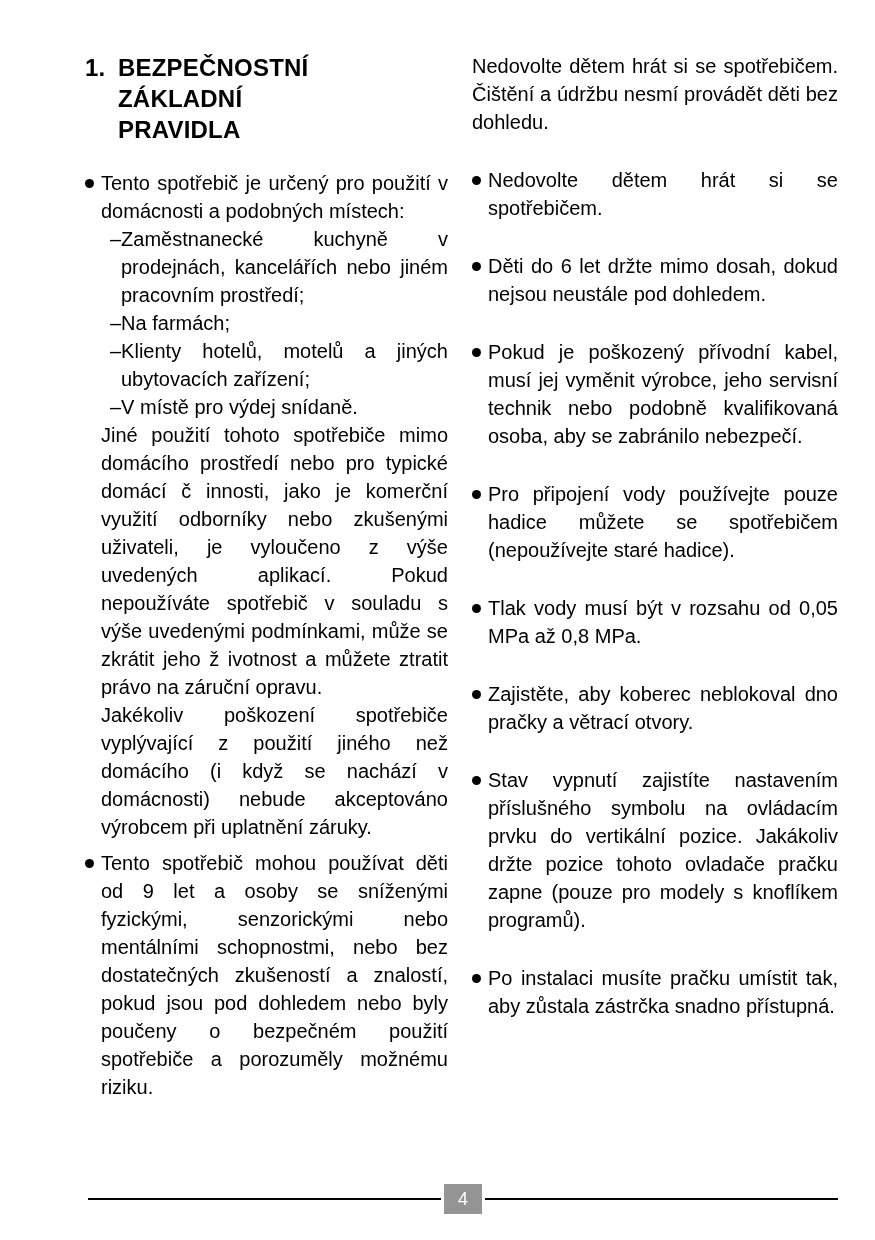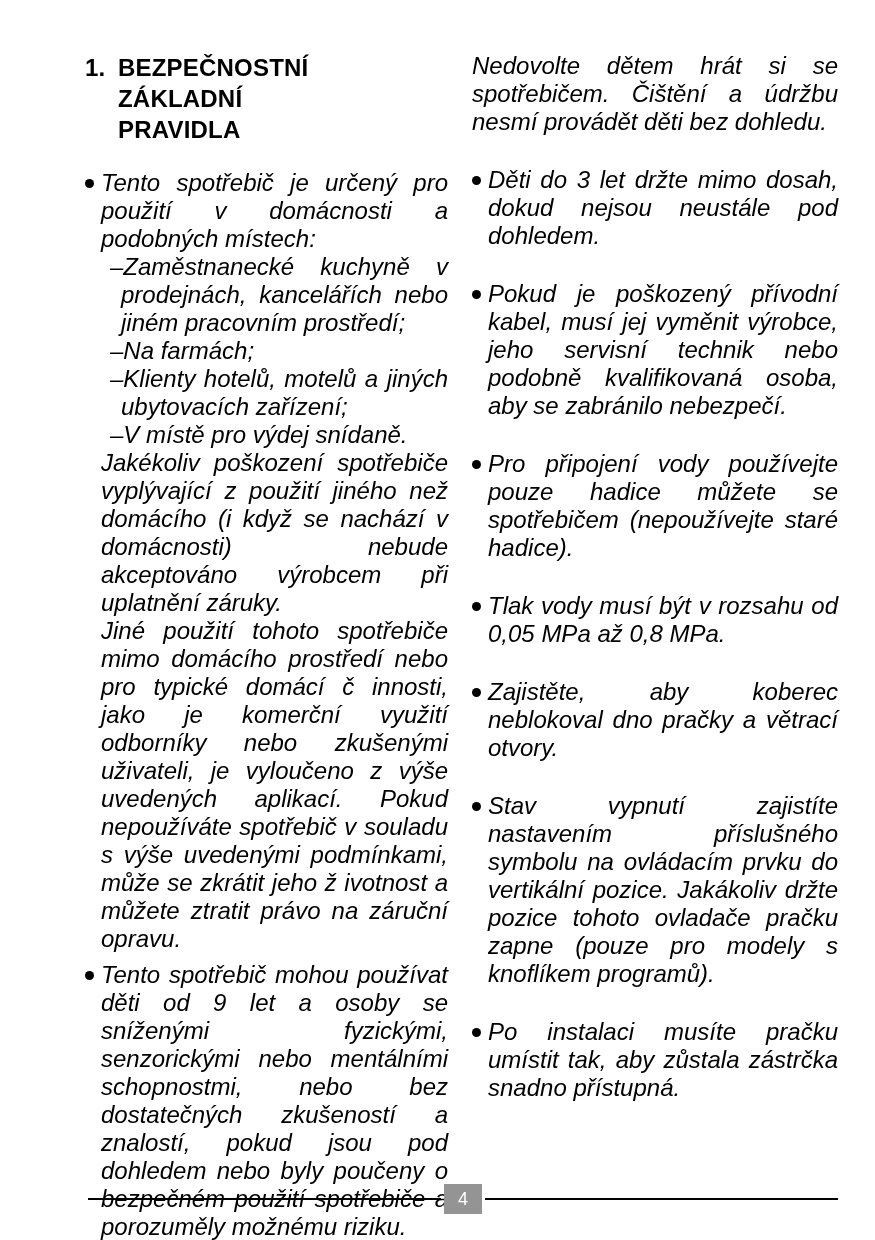--- a/index.html
+++ b/index.html
@@ -32,23 +32,22 @@
     margin: 0 0 24px 0;
     letter-spacing: 0.2px;
   }
   .h-num { width: 33px; flex: none; }
   .h-lines { flex: 1; }
 
   p { margin: 0; }
   .just { text-align: justify; }
 
   .body-text {
-    font-size: 24px;
+    font-size: 20px;
     line-height: 28px;
-    font-style: italic;
   }
 
   .bullet-item {
     display: flex;
     align-items: flex-start;
   }
   .marker {
     width: 9px;
     height: 9px;
     border-radius: 50%;
@@ -118,44 +117,50 @@
         <div class="bullet-item">
           <span class="marker"></span>
           <div class="bullet-body">
             <p class="just">Tento spotřebič je určený pro použití v domácnosti a podobných místech:</p>
             <div>
               <p class="sub-item">–Zaměstnanecké kuchyně v prodejnách, kancelářích nebo jiném pracovním prostředí;</p>
               <p class="sub-item">–Na farmách;</p>
               <p class="sub-item">–Klienty hotelů, motelů a jiných ubytovacích zařízení;</p>
               <p class="sub-item">–V místě pro výdej snídaně.</p>
             </div>
+            <p class="just">Jiné použití tohoto spotřebiče mimo domácího prostředí nebo pro typické domácí č innosti, jako je komerční využití odborníky nebo zkušenými uživateli, je vyloučeno z výše uvedených aplikací. Pokud nepoužíváte spotřebič v souladu s výše uvedenými podmínkami, může se zkrátit jeho ž ivotnost a můžete ztratit právo na záruční opravu.</p>
             <p class="just">Jakékoliv poškození spotřebiče vyplývající z použití jiného než domácího (i když se nachází v domácnosti) nebude akceptováno výrobcem při uplatnění záruky.</p>
-            <p class="just">Jiné použití tohoto spotřebiče mimo domácího prostředí nebo pro typické domácí č innosti, jako je komerční využití odborníky nebo zkušenými uživateli, je vyloučeno z výše uvedených aplikací. Pokud nepoužíváte spotřebič v souladu s výše uvedenými podmínkami, může se zkrátit jeho ž ivotnost a můžete ztratit právo na záruční opravu.</p>
           </div>
         </div>
 
         <div class="bullet-item left-item-2">
           <span class="marker"></span>
           <div class="bullet-body">
             <p class="just">Tento spotřebič mohou používat děti od 9 let a osoby se sníženými fyzickými, senzorickými nebo mentálními schopnostmi, nebo bez dostatečných zkušeností a znalostí, pokud jsou pod dohledem nebo byly poučeny o bezpečném použití spotřebiče a porozuměly možnému riziku.</p>
           </div>
         </div>
 
       </div>
     </div>
 
     <div class="col-right body-text">
 
       <p class="just cont">Nedovolte dětem hrát si se spotřebičem. Čištění a údržbu nesmí provádět děti bez dohledu.</p>
 
-
-      <div class="bullet-item">
-        <span class="marker"></span>
-        <div class="bullet-body">
-          <p class="just">Děti do 3 let držte mimo dosah, dokud nejsou neustále pod dohledem.</p>
+      <div class="bullet-item">
+        <span class="marker"></span>
+        <div class="bullet-body">
+          <p class="just">Nedovolte dětem hrát si se spotřebičem.</p>
+        </div>
+      </div>
+
+      <div class="bullet-item">
+        <span class="marker"></span>
+        <div class="bullet-body">
+          <p class="just">Děti do 6 let držte mimo dosah, dokud nejsou neustále pod dohledem.</p>
         </div>
       </div>
 
       <div class="bullet-item">
         <span class="marker"></span>
         <div class="bullet-body">
           <p class="just">Pokud je poškozený přívodní kabel, musí jej vyměnit výrobce, jeho servisní technik nebo podobně kvalifikovaná osoba, aby se zabránilo nebezpečí.</p>
         </div>
       </div>
 

